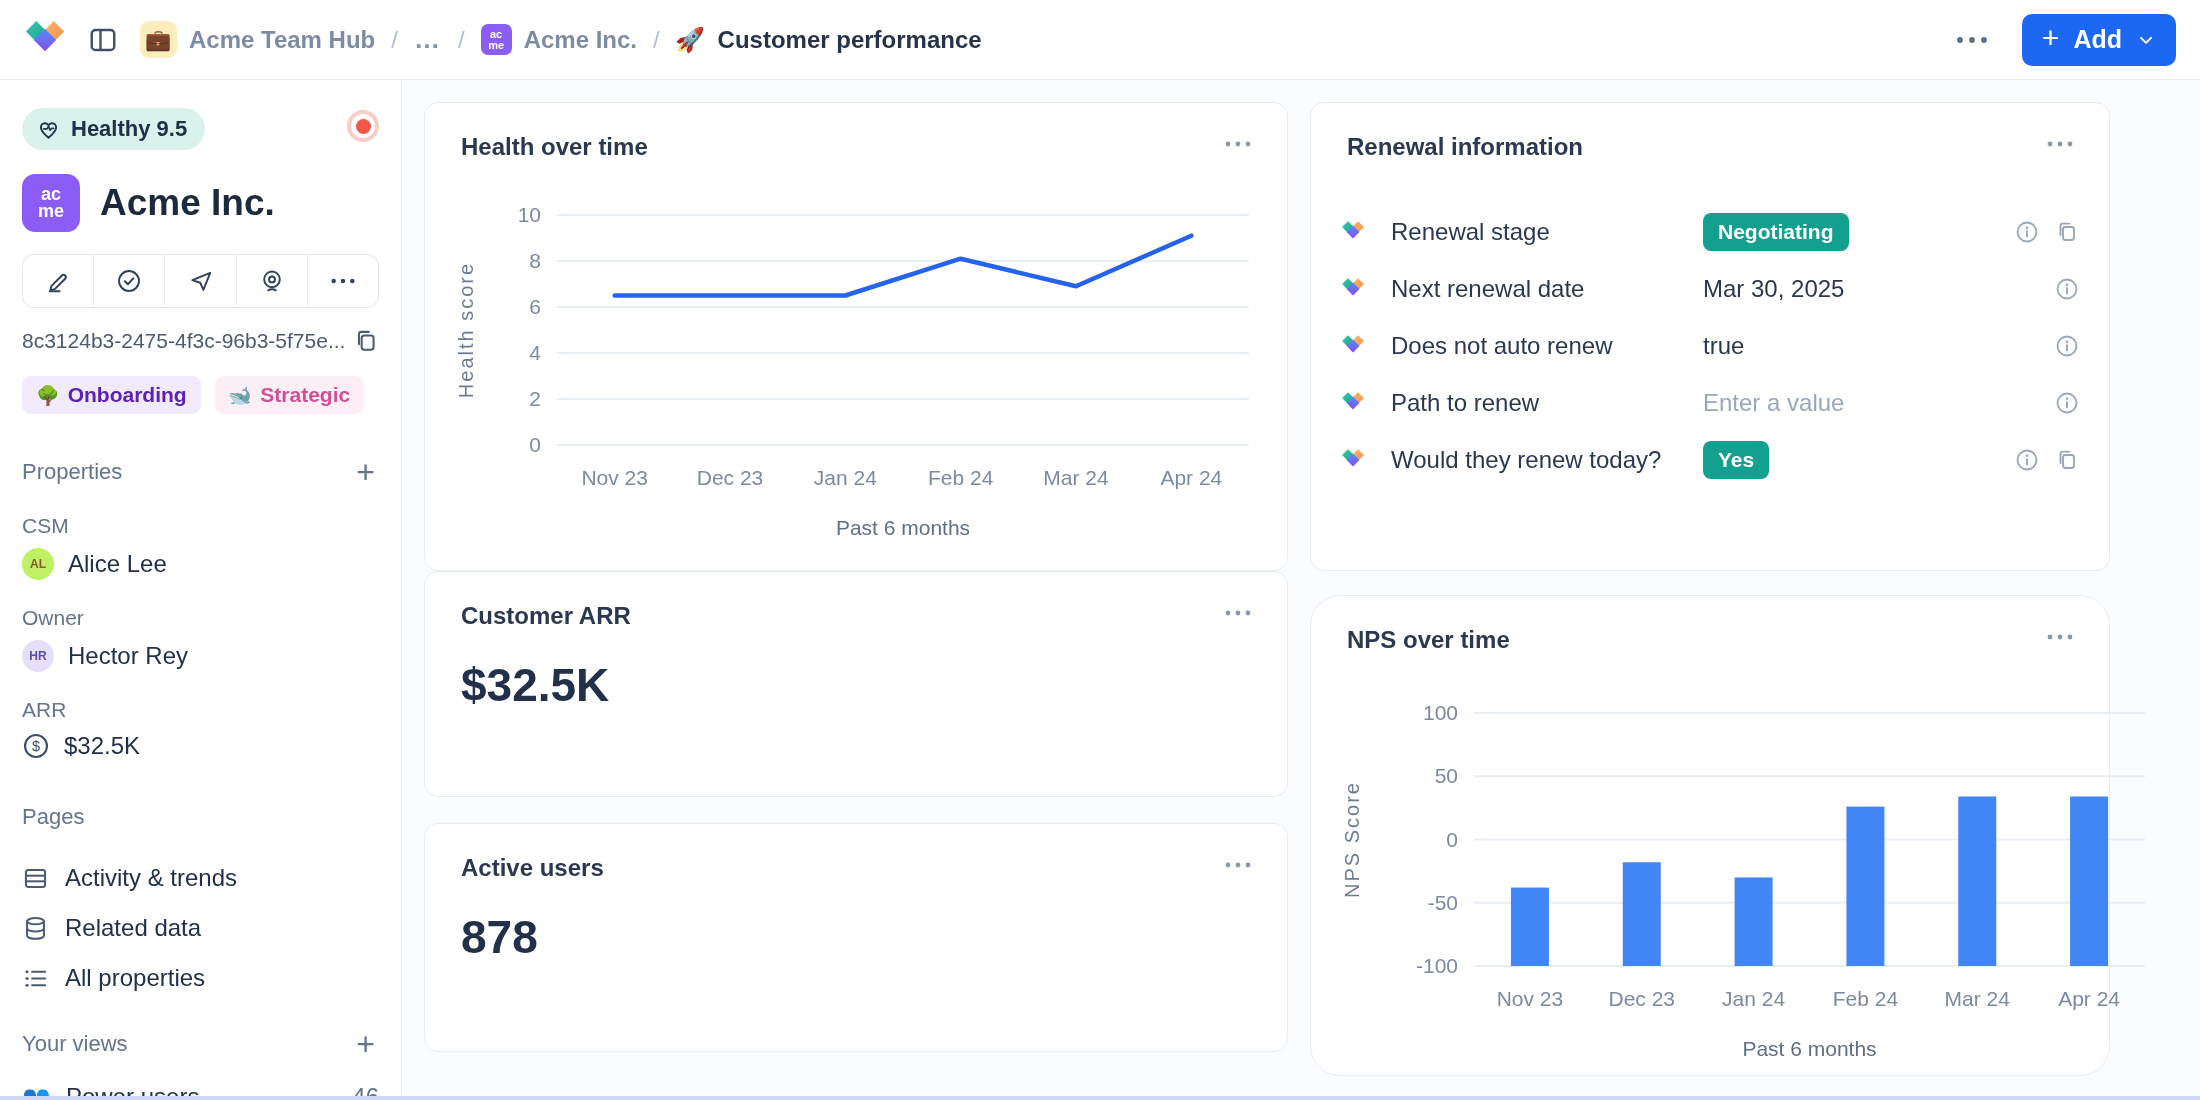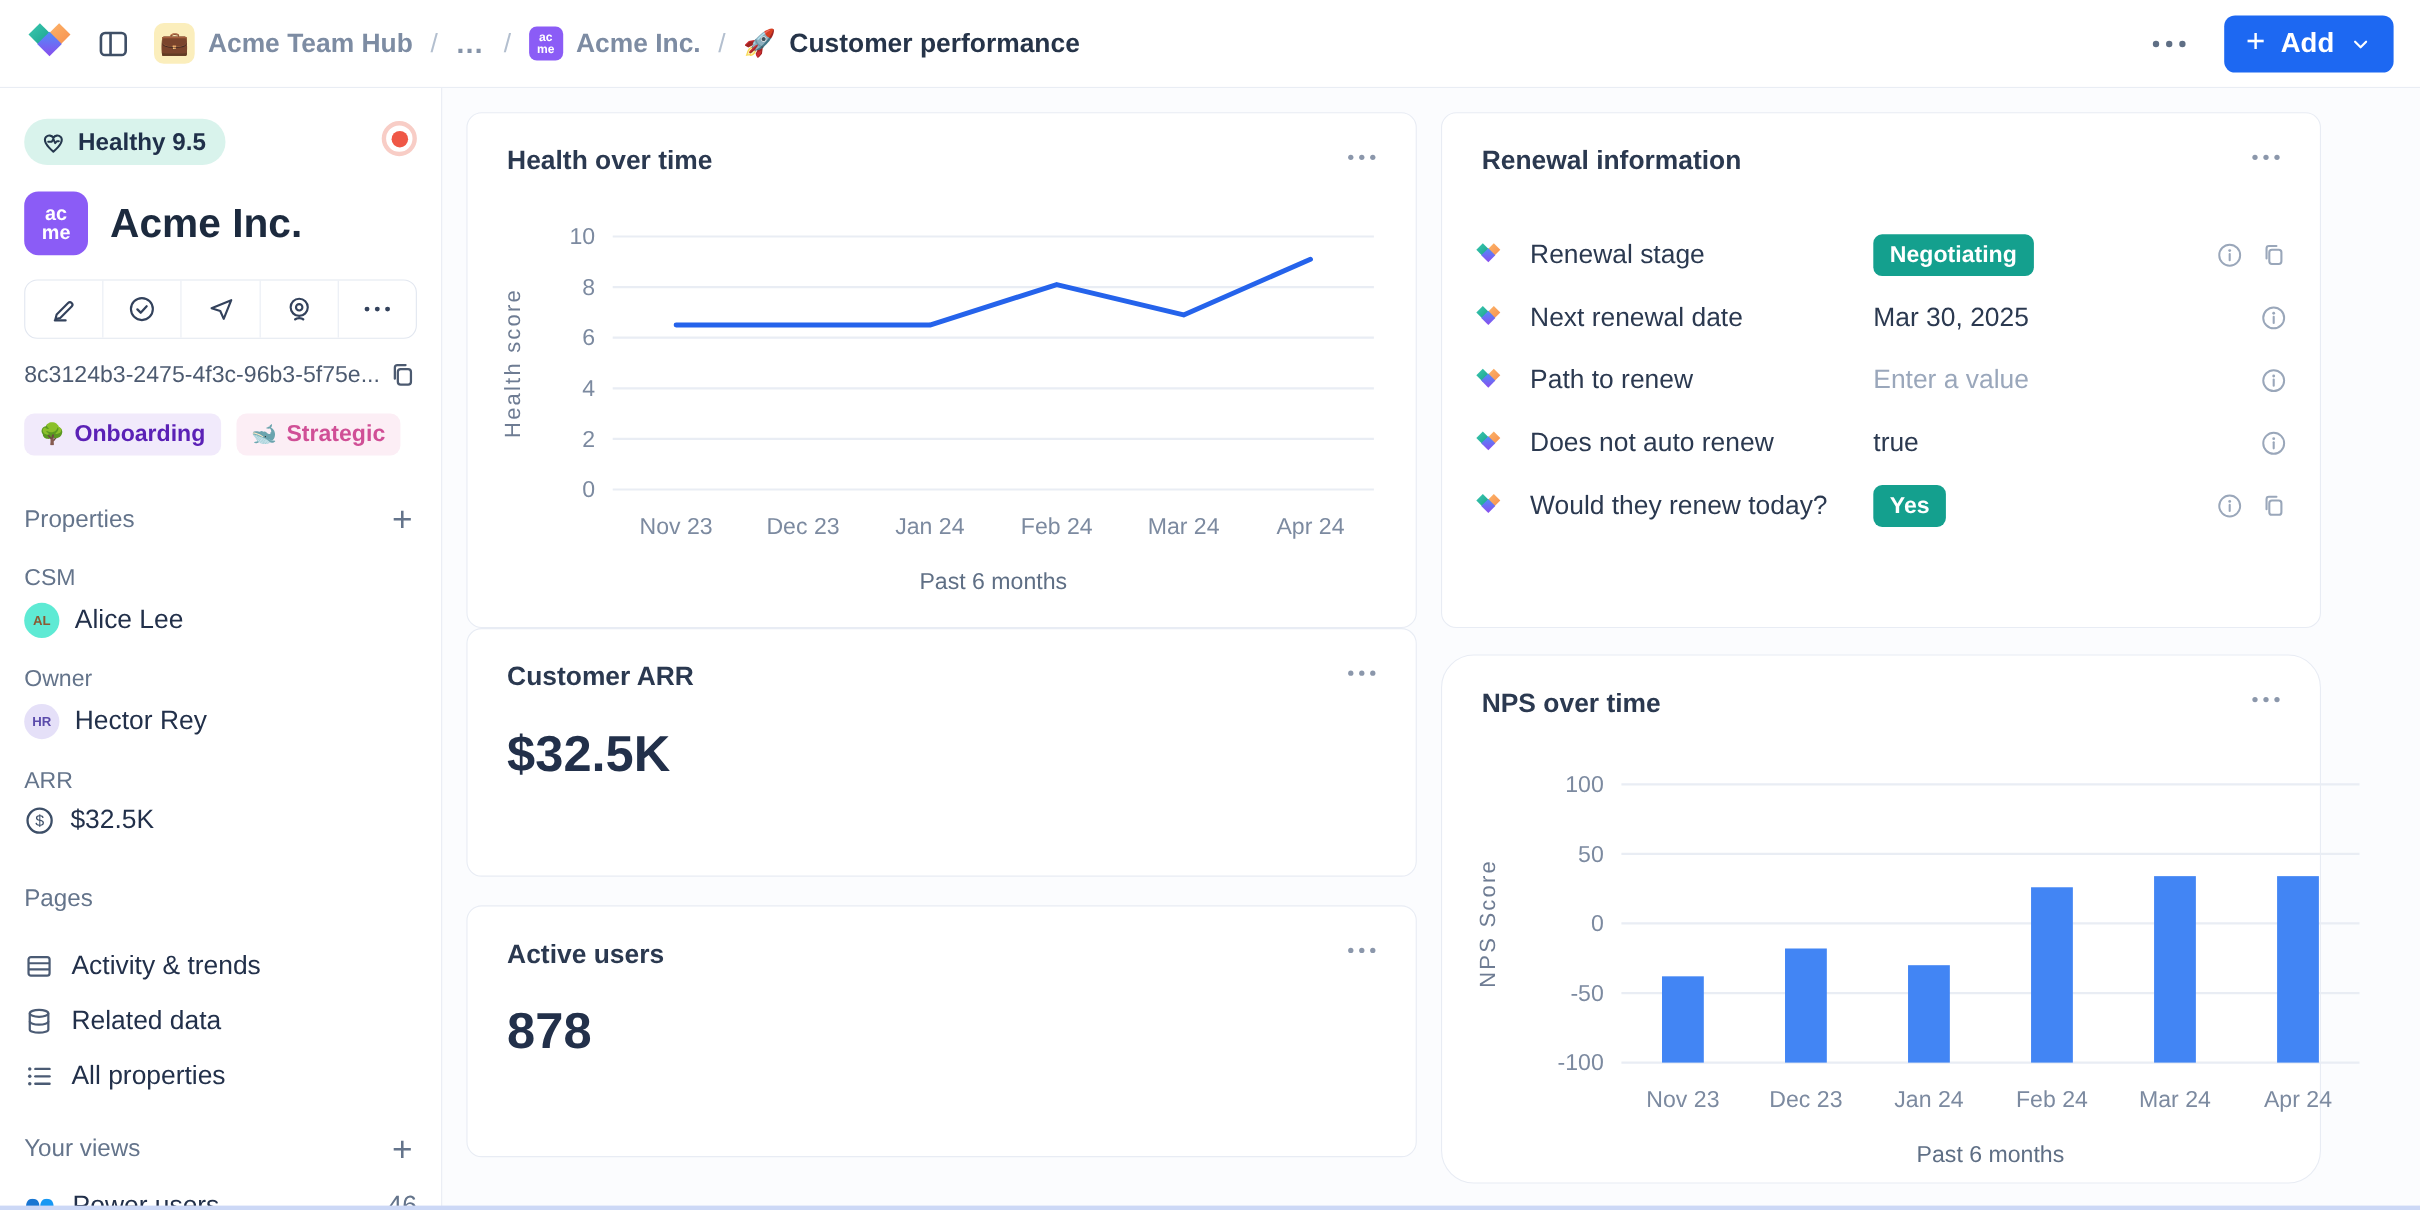--- a/index.html
+++ b/index.html
@@ -68,21 +68,21 @@
 
   .section-header { margin-top:42px; display:flex; align-items:center; justify-content:space-between; }
   .section-header .hd { font-size:22px; color:#64748b; }
   .plus-btn { font-size:32px; font-weight:300; color:#64748b; line-height:1; cursor:pointer; padding:0 4px; }
 
   .prop-group { margin-top:26px; }
   .prop-label { font-size:21px; color:#64748b; }
   .prop-value { margin-top:10px; display:flex; align-items:center; gap:14px; font-size:24px; color:#22304a; cursor:pointer; }
   .avatar { width:32px; height:32px; border-radius:50%; display:flex; align-items:center; justify-content:center;
             font-size:12px; font-weight:700; flex-shrink:0; }
-  .avatar-alice { background:#5eead4; color:#8a5a33; }
+  .avatar-alice { background:#bef264; color:#8a5a33; }
   .avatar-hector { background:#e5e0f8; color:#5b4bab; }
 
   .page-item { display:flex; align-items:flex-end; gap:16px; height:50px; font-size:24px; color:#22304a; cursor:pointer; }
   .pages-block { margin-top:12px; }
   .view-item { display:flex; align-items:center; gap:16px; height:50px; font-size:24px; color:#22304a; cursor:pointer; }
   .view-item .cnt { margin-left:auto; color:#64748b; }
   .view-emoji { font-size:23px; width:28px; text-align:center; }
 
   
   .col-left { display:flex; flex-direction:column; width:864px; flex-shrink:0; }
@@ -462,36 +462,36 @@
                   <svg width="24" height="24" viewBox="0 0 24 24">
                     <use href="#sym-info"></use>
                   </svg>
                 </span>
             </span>
           </div>
           <div class="r-row">
             <svg class="r-diamond" viewBox="0 0 24 24">
                 <use href="#sym-diamond"></use>
               </svg>
-            <span class="r-label">Path to renew</span>
-            <span class="r-value placeholder">Enter a value</span>
+            <span class="r-label">Does not auto renew</span>
+            <span class="r-value">true</span>
             <span class="r-icons">
               <span class="ic" style="color:#9aa7ba;">
                   <svg width="24" height="24" viewBox="0 0 24 24">
                     <use href="#sym-info"></use>
                   </svg>
                 </span>
             </span>
           </div>
           <div class="r-row">
             <svg class="r-diamond" viewBox="0 0 24 24">
                 <use href="#sym-diamond"></use>
               </svg>
-            <span class="r-label">Does not auto renew</span>
-            <span class="r-value">true</span>
+            <span class="r-label">Path to renew</span>
+            <span class="r-value placeholder">Enter a value</span>
             <span class="r-icons">
               <span class="ic" style="color:#9aa7ba;">
                   <svg width="24" height="24" viewBox="0 0 24 24">
                     <use href="#sym-info"></use>
                   </svg>
                 </span>
             </span>
           </div>
           <div class="r-row">
             <svg class="r-diamond" viewBox="0 0 24 24">

